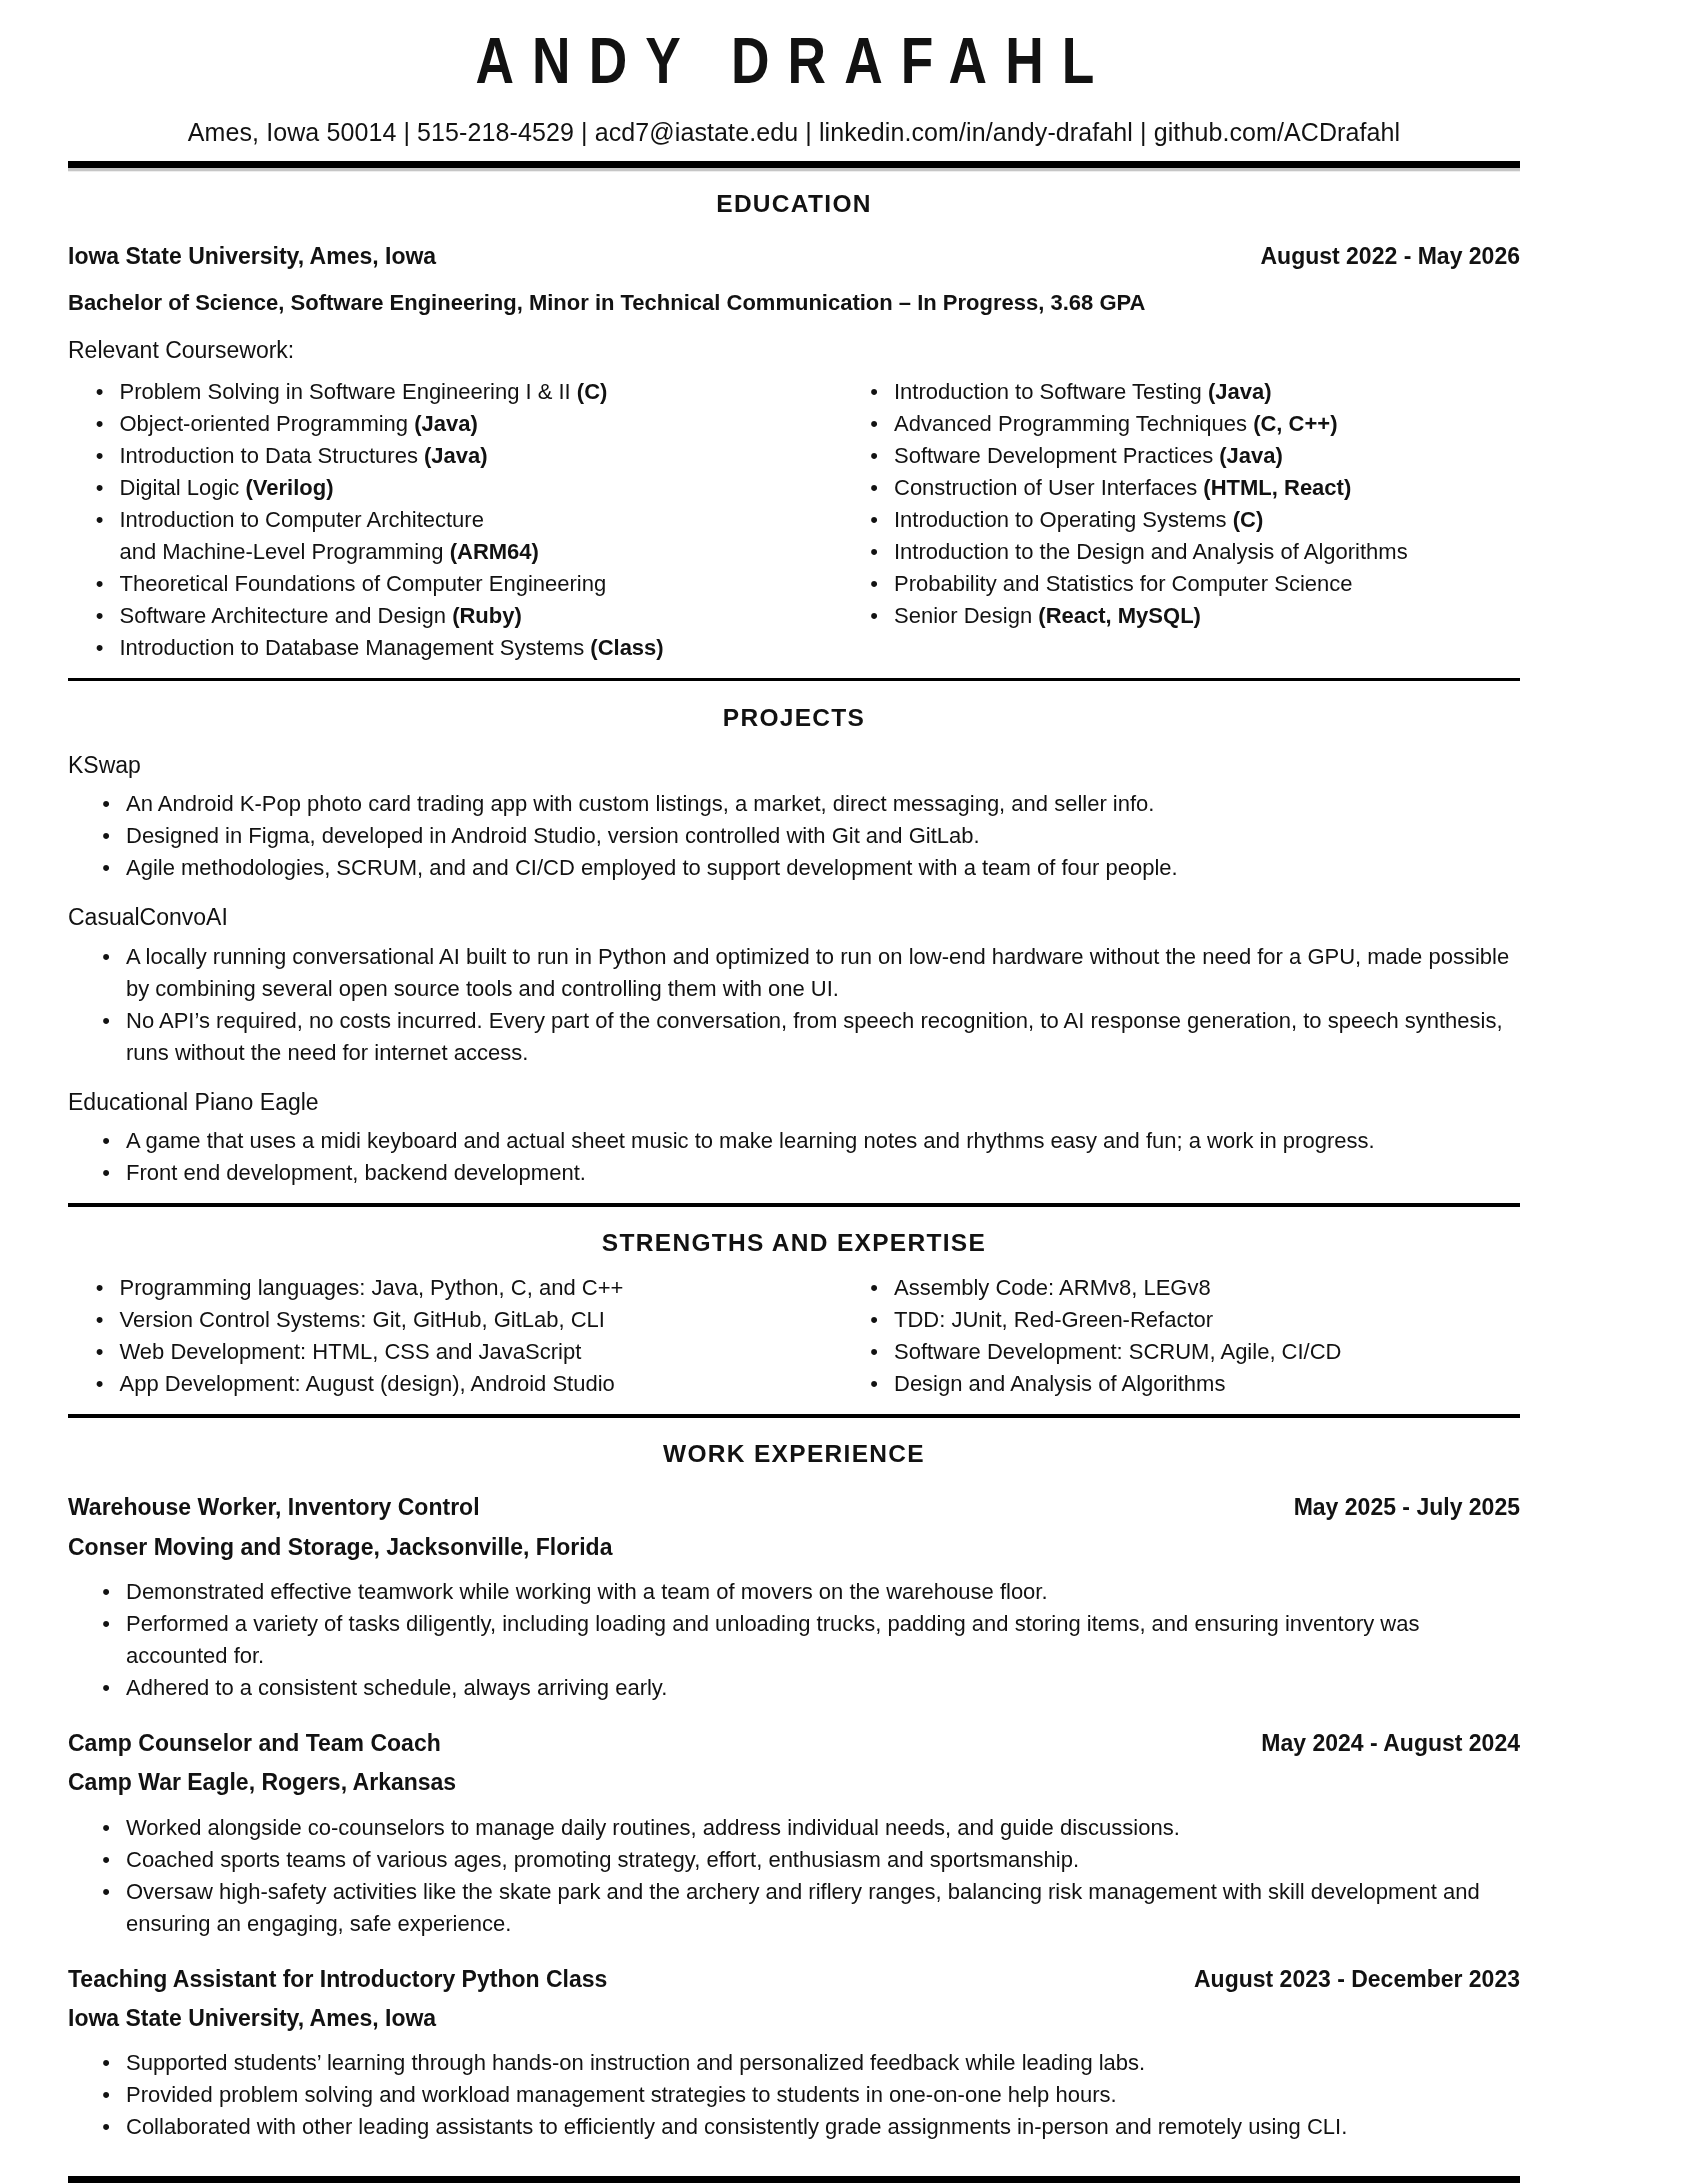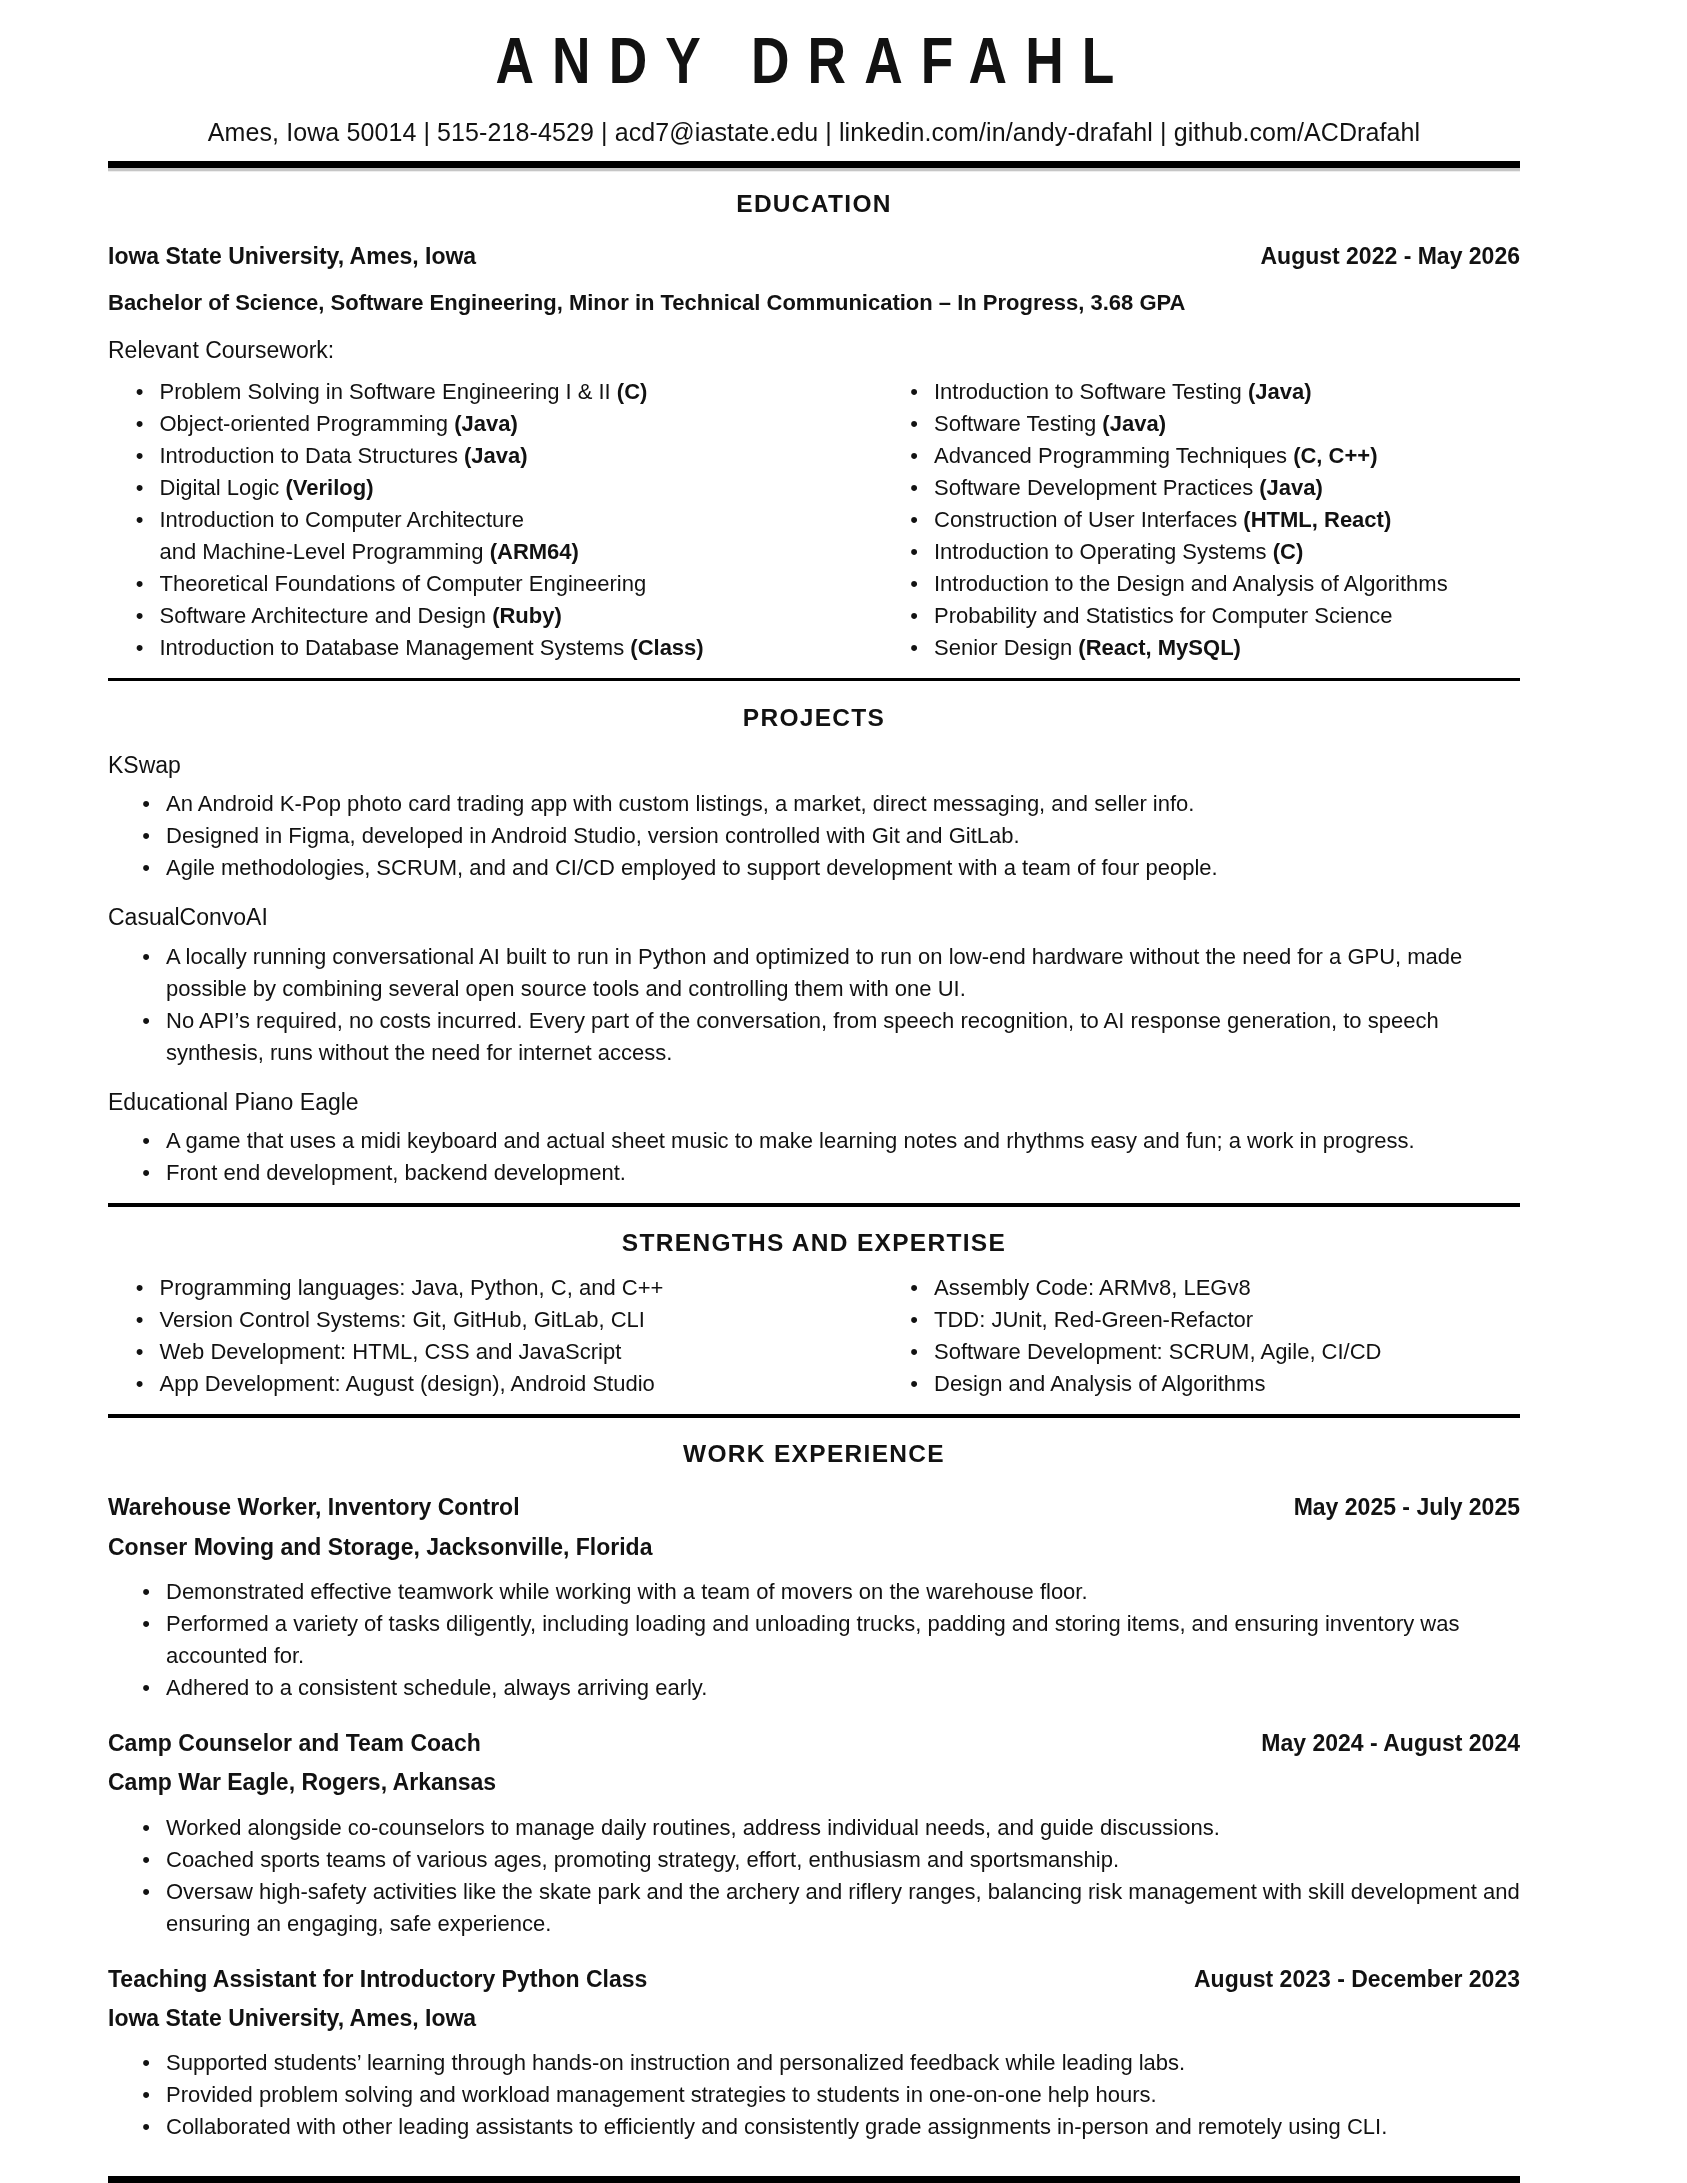--- a/index.html
+++ b/index.html
@@ -1,18 +1,18 @@
 <!DOCTYPE html>
 <html style="font-size:10.6px"><head>
 <meta charset="utf-8">
 <style>
   html,body{margin:0;padding:0;background:#ffffff;}
   .page{
     width:1687px;height:2183px;box-sizing:border-box;
-    padding:16px 167px 0 108px;
+    padding:16px 167px 0 68px;
     font-family:"Liberation Sans", sans-serif;
     color:#121212;background:#ffffff;position:relative;overflow:hidden;
   }
   h1.name{
     margin:6.6px 0 0;text-align:center;
     font-size:65px;font-weight:700;letter-spacing:.34em;
     transform:scaleX(.82);white-space:nowrap;
   }
   .contact{
     margin-top:20px;text-align:center;font-size:25px;letter-spacing:0.1px;
@@ -72,21 +72,20 @@
         <li><span>Introduction to Data Structures </span><strong>(Java)</strong></li>
         <li><span>Digital Logic </span><strong>(Verilog)</strong></li>
         <li><span>Introduction to Computer Architecture
 and Machine-Level Programming </span><strong>(ARM64)</strong></li>
         <li><span>Theoretical Foundations of Computer Engineering</span></li>
         <li><span>Software Architecture and Design </span><strong>(Ruby)</strong></li>
         <li><span>Introduction to Database Management Systems </span><strong>(Class)</strong></li>
       </ul>
     <ul class="bullets col-right">
         <li><span>Introduction to Software Testing </span><strong>(Java)</strong></li>
-        <li><span>Software Testing </span><strong>(Java)</strong></li>
         <li><span>Advanced Programming Techniques </span><strong>(C, C++)</strong></li>
         <li><span>Software Development Practices </span><strong>(Java)</strong></li>
         <li><span>Construction of User Interfaces </span><strong>(HTML, React)</strong></li>
         <li><span>Introduction to Operating Systems </span><strong>(C)</strong></li>
         <li><span>Introduction to the Design and Analysis of Algorithms</span></li>
         <li><span>Probability and Statistics for Computer Science</span></li>
         <li><span>Senior Design </span><strong>(React, MySQL)</strong></li>
       </ul>
   </div>
 

